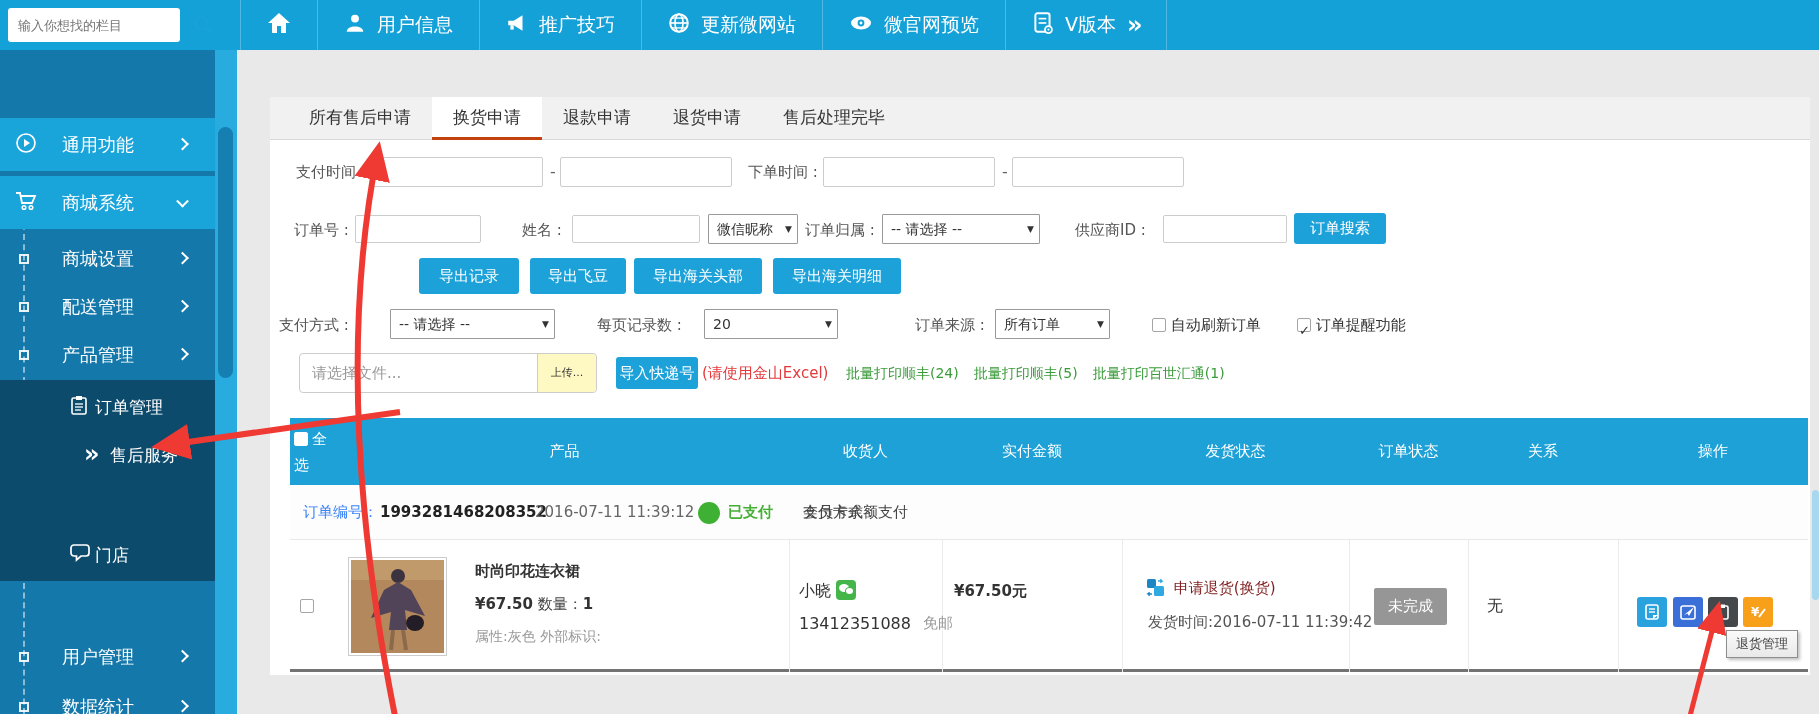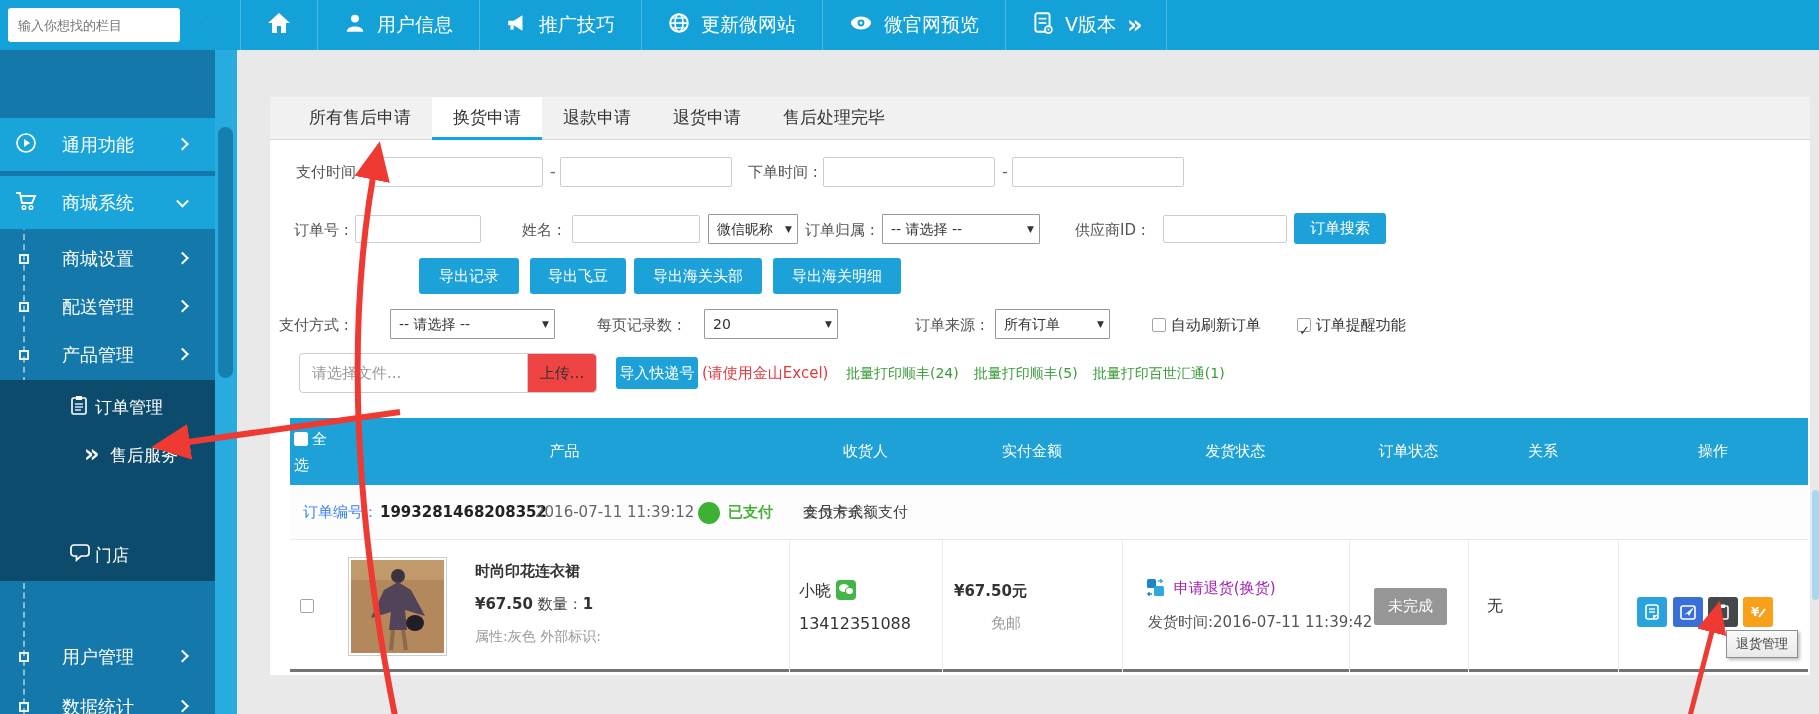--- a/index.html
+++ b/index.html
@@ -32,32 +32,32 @@
   .sb-dark .sb-item { font-size:17px; }
   .sb-dark .lbl { left:95px; }
   .sb-dark .ic { position:absolute; left:70px; top:50%; transform:translateY(-50%); }
   .gg { position:absolute; left:84px; top:50%; transform:translateY(-54%); font-size:24px; font-weight:bold; }
   .sb-track { position:absolute; left:215px; top:50px; width:22px; height:664px; background:#28abdf; z-index:4; }
   .sb-thumb { position:absolute; left:3px; top:77px; width:15px; height:251px; background:#157fb1; border-radius:8px; }
   
   .panel { position:absolute; left:270px; top:97px; width:1540px; height:578px; background:#fff; z-index:2; }
   .tabbar { position:absolute; left:0; top:0; width:1540px; height:43px; background:#f1f1f1; border-bottom:1px solid #d8d8d8; display:flex; padding-left:18px; }
   .tab { line-height:41px; height:43px; padding:0 21px; font-size:17px; color:#333; cursor:pointer; }
-  .tab.active { background:#fff; border-bottom:3px solid #0ea5e9; }
+  .tab.active { background:#fff; border-bottom:3px solid #c2410c; }
   .flabel { position:absolute; font-size:15px; color:#555; line-height:30px; white-space:nowrap; }
   .finput { position:absolute; height:30px; border:1px solid #ccc; background:#fff; border-radius:2px; }
   .fdash { position:absolute; line-height:30px; color:#666; }
   .fselect { position:absolute; height:30px; border:1px solid #999; background:#fff; border-radius:1px; font-size:14px; color:#333; line-height:28px; padding:0 20px 0 8px; cursor:pointer; white-space:nowrap; overflow:hidden; }
   .fselect .arr { position:absolute; right:5px; top:0; font-size:9px; color:#333; line-height:28px; }
   .btn-cyan { position:absolute; background:#1ca2d9; color:#fff; border:0; border-radius:3px; text-align:center; font-size:15px; cursor:pointer; font-family:inherit; }
   .cb { display:inline-block; width:14px; height:14px; border:1px solid #a5a5a5; background:#fff; border-radius:2px; vertical-align:-2px; position:relative; cursor:pointer; }
   .cb.checked::after { content:"\2713"; position:absolute; left:1px; top:-3px; font-size:13px; color:#333; font-weight:bold; }
   .filebox { position:absolute; left:29px; top:256px; width:298px; height:40px; border:1px solid #ccc; border-radius:4px; background:#fff; }
   .filebox .ph { position:absolute; left:12px; top:0; line-height:38px; color:#999; font-size:15px; }
-  .filebox .upl { position:absolute; right:0; top:0; width:69px; height:38px; background:#ef4444; border-left:1px solid #ccc; border-radius:0 4px 4px 0; text-align:center; line-height:38px; font-size:15px; color:#333; cursor:pointer; }
+  .filebox .upl { position:absolute; right:0; top:0; width:59px; height:38px; background:#fef9c3; border-left:1px solid #ccc; border-radius:0 4px 4px 0; text-align:center; line-height:38px; font-size:11px; color:#333; cursor:pointer; }
   .redhint { position:absolute; color:#e4393c; font-size:15px; line-height:32px; white-space:nowrap; }
   .greenlink { color:#3a9b3a; font-size:14px; text-decoration:none; margin-right:10px; cursor:pointer; white-space:nowrap; }
   
   .thead { position:absolute; left:20px; top:321px; width:1518px; height:67px; background:#1da1d7; color:#fff; font-size:15px; }
   .th { position:absolute; top:0; height:67px; line-height:67px; text-align:center; }
   .th-sel { position:absolute; left:4px; top:8px; width:46px; line-height:26px; color:#fff; }
   .th-sel .cb { border-color:#fff; margin-right:4px; }
   .orow { position:absolute; left:20px; top:388px; width:1518px; height:55px; background:#fdfdfd; border-bottom:1px solid #e8e8e8; font-size:15px; }
   .orow span { position:absolute; line-height:55px; white-space:nowrap; }
   .paid { color:#45b035; font-weight:bold; }
@@ -361,23 +361,23 @@
     <div style="position:absolute; left:185px; top:55px; font-size:15px;">
       <span style="font-weight:bold;">¥67.50</span>
       <span style="color:#444;">数量：</span><span style="font-weight:bold;">1</span>
     </div>
     <div style="position:absolute; left:185px; top:88px; font-size:14px; color:#999;">属性:灰色 外部标识:</div>
 
     <div style="position:absolute; left:509px; top:40px; font-size:16px;"><span>小晓</span><span class="wx"></span></div>
     <div style="position:absolute; left:509px; top:74px; font-size:16px;">13412351088</div>
 
     <div style="position:absolute; left:664px; top:42px; font-size:15px; font-weight:bold;">¥67.50元</div>
-    <div style="position:absolute; left:701px; top:74px; font-size:15px; color:#999;">免邮</div>
-
-    <div style="position:absolute; left:856px; top:38px; font-size:15px; color:#a21caf; white-space:nowrap;">
+    <div style="position:absolute; left:633px; top:74px; font-size:15px; color:#999;">免邮</div>
+
+    <div style="position:absolute; left:856px; top:38px; font-size:15px; color:#7f1d1d; white-space:nowrap;">
       <span style="vertical-align:-4px; margin-right:4px;">
         <svg width="19" height="19" viewBox="0 0 19 19">
             <rect x="1" y="1" width="9" height="9" rx="1.5" fill="#1f86c6"></rect>
             <rect x="8" y="8" width="10" height="10" rx="1.5" fill="#2fa9e0"></rect>
             <path d="M12 3 h4 l-1.6-1.8 M16 3 l-1.6 1.8" stroke="#2fa9e0" stroke-width="1.4" fill="none"></path>
             <path d="M6 16 h-4 l1.6 1.8 M2 16 l1.6-1.8" stroke="#1f86c6" stroke-width="1.4" fill="none"></path>
           </svg>
       </span><span>申请退货(换货)</span>
     </div>
     <div style="position:absolute; left:858px; top:73px; font-size:15px; color:#555; white-space:nowrap;">发货时间:2016-07-11 11:39:42</div>

